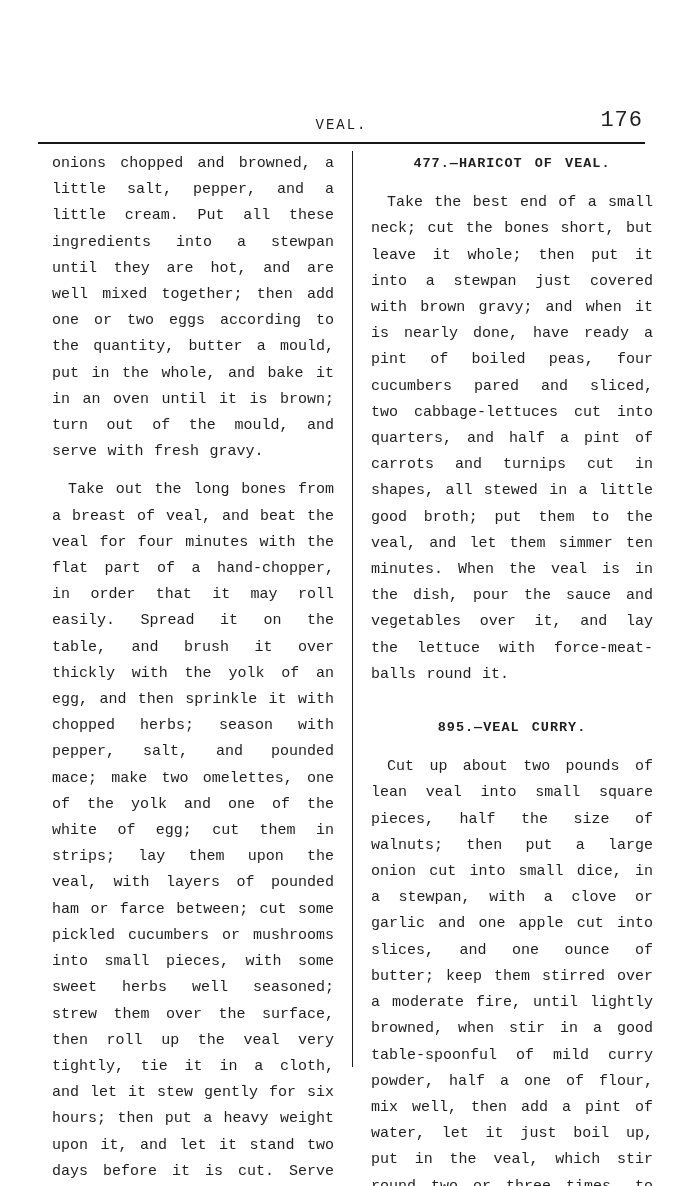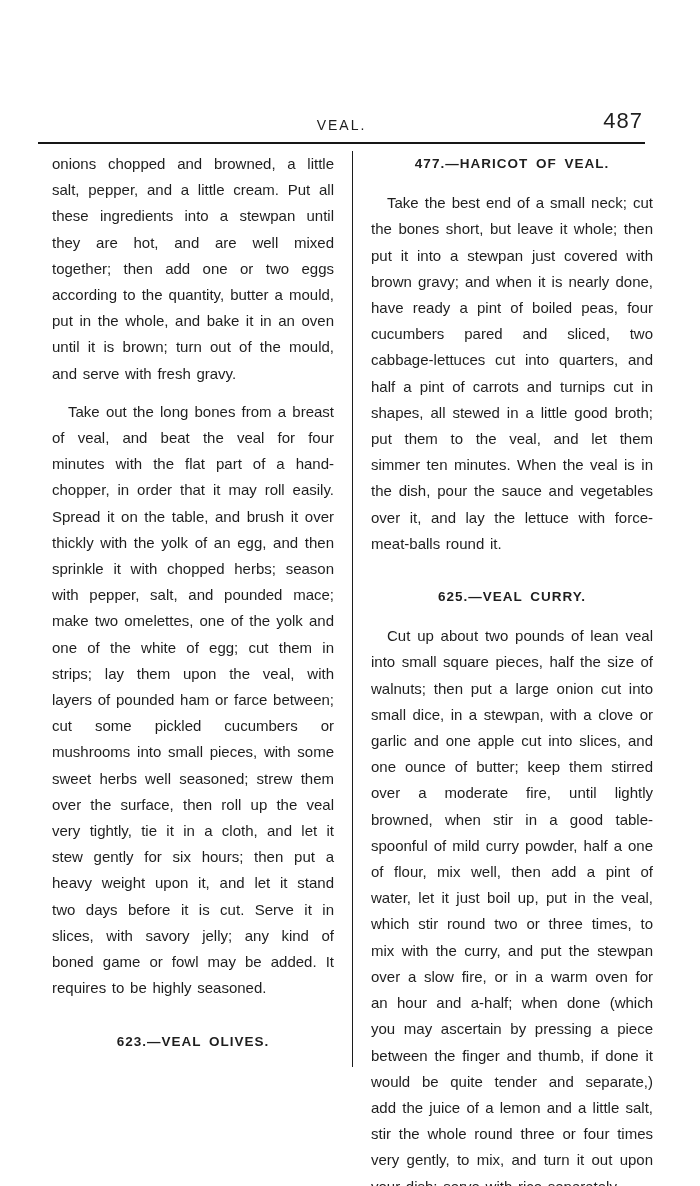--- a/index.html
+++ b/index.html
@@ -6,21 +6,21 @@
     margin: 0;
     padding: 0;
     background: #ffffff;
   }
   .sheet {
     position: relative;
     width: 700px;
     height: 1186px;
     background: #ffffff;
     color: #1e1e1e;
-    font-family: Liberation Sans, sans-serif;
+    font-family: Liberation Mono, monospace;
     overflow: hidden;
   }
   
   .running-head {
     position: absolute;
     top: 110px;
     left: 38px;
     width: 607px;
     height: 30px;
   }
@@ -94,39 +94,39 @@
     margin-top: 0;
   }
 </style>
 </head>
 <body>
 
 <div class="sheet">
 
   <div class="running-head">
     <div class="running-title">VEAL.</div>
-    <div class="page-number">487</div>
+    <div class="page-number">176</div>
   </div>
 
   <div class="head-rule"></div>
 
   <div class="columns">
 
     <div class="col">
       <p class="continuation">onions chopped and browned, a little salt, pepper, and a little cream.  Put all these ingredients into a stewpan until they are hot, and are well mixed together; then add one or two eggs according to the quantity, butter a mould, put in the whole, and bake it in an oven until it is brown; turn out of the mould, and serve with fresh gravy.</p>
       <p>Take out the long bones from a breast of veal, and beat the veal for four minutes with the flat part of a hand-chopper, in order that it may roll easily.  Spread it on the table, and brush it over thickly with the yolk of an egg, and then sprinkle it with chopped herbs; season with pepper, salt, and pounded mace; make two omelettes, one of the yolk and one of the white of egg; cut them in strips; lay them upon the veal, with layers of pounded ham or farce between; cut some pickled cucumbers or mushrooms into small pieces, with some sweet herbs well seasoned; strew them over the surface, then roll up the veal very tightly, tie it in a cloth, and let it stew gently for six hours; then put a heavy weight upon it, and let it stand two days before it is cut. Serve it in slices, with savory jelly; any kind of boned game or fowl may be added.  It requires to be highly seasoned.</p>
       <h3>623.—VEAL OLIVES.</h3>
 
     </div>
 
     <div class="col-divider"></div>
 
     <div class="col">
       <h3>477.—HARICOT OF VEAL.</h3>
       <p>Take the best end of a small neck; cut the bones short, but leave it whole; then put it into a stewpan just covered with brown gravy; and when it is nearly done, have ready a pint of boiled peas, four cucumbers pared and sliced, two cabbage-lettuces cut into quarters, and half a pint of carrots and turnips cut in shapes, all stewed in a little good broth; put them to the veal, and let them simmer ten minutes.  When the veal is in the dish, pour the sauce and vegetables over it, and lay the lettuce with force-meat-balls round it.</p>
-      <h3>625.—VEAL CURRY.</h3>
+      <h3>895.—VEAL CURRY.</h3>
       <p>Cut up about two pounds of lean veal into small square pieces, half the size of walnuts; then put a large onion cut into small dice, in a stewpan, with a clove or garlic and one apple cut into slices, and one ounce of butter; keep them stirred over a moderate fire, until lightly browned, when stir in a good table-spoonful of mild curry powder, half a one of flour, mix well, then add a pint of water, let it just boil up, put in the veal, which stir round two or three times, to mix with the curry, and put the stewpan over a slow fire, or in a warm oven for an hour and a-half; when done (which you may ascertain by pressing a piece between the finger and thumb, if done it would be quite tender and separate,) add the juice of a lemon and a little salt, stir the whole round three or four times very gently, to mix, and turn it out upon your dish; serve with rice separately.</p>
 
     </div>
 
   </div>
 
 </div>
 
 </body></html>

